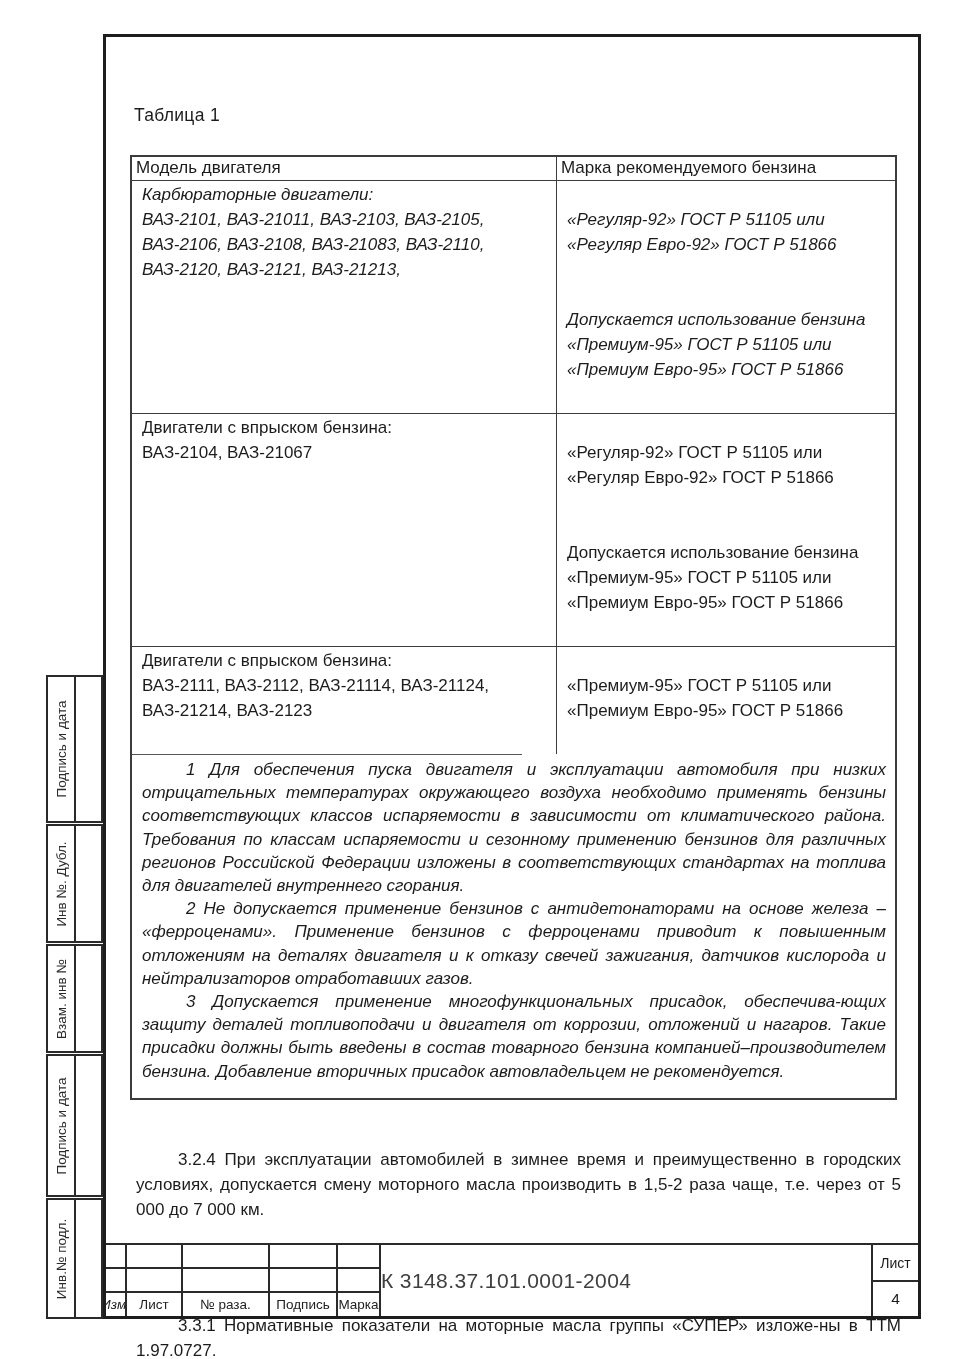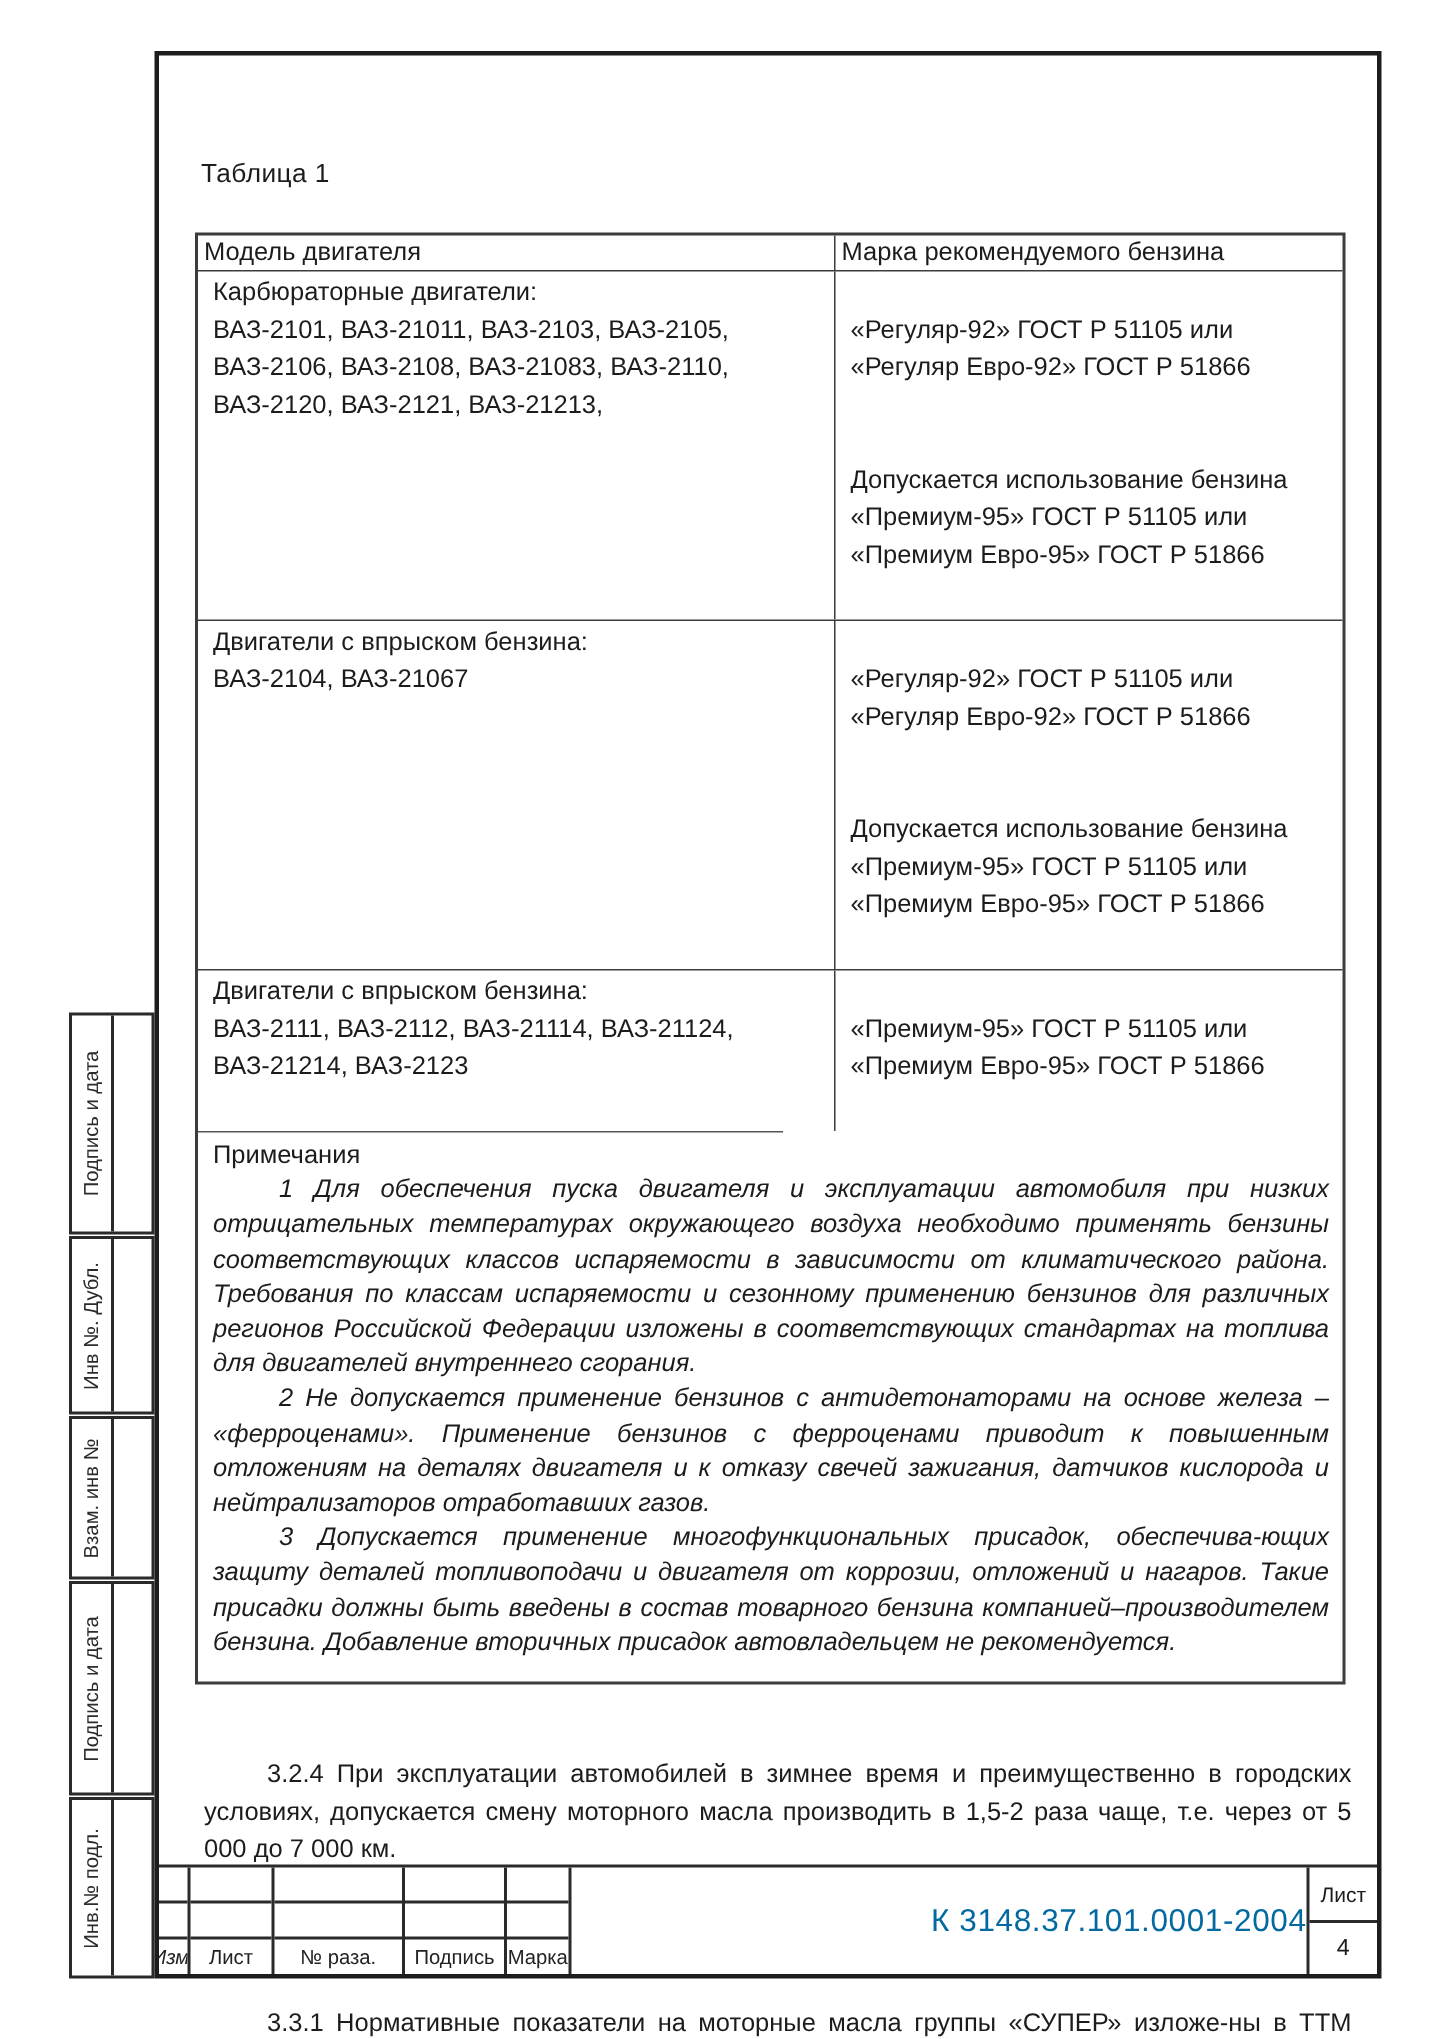--- a/index.html
+++ b/index.html
@@ -16,21 +16,21 @@
   
   .doc-table{margin-top:27px;width:767px;border:2px solid #3c3c3c;box-sizing:border-box;
              font-size:17px;line-height:25px;}
   .t-headrow{display:grid;grid-template-columns:425px 1fr;border-bottom:1.5px solid #3c3c3c;}
   .t-headcell{padding:0 4px;height:23px;line-height:22px;overflow:hidden;}
   .t-headcell.left{border-right:1.5px solid #3c3c3c;}
   .t-row{display:grid;grid-template-columns:425px 1fr;border-bottom:1.5px solid #3c3c3c;}
   .t-row.last{border-bottom:none;min-height:84px;}
   .t-cell{padding:1px 8px 6px 10px;white-space:pre-line;}
   .t-cell.left{border-right:1.5px solid #3c3c3c;}
-  .t-row.r1{min-height:133px;}
+  .t-row.r1{min-height:133px;font-style:italic;}
   .t-row.r2{min-height:135px;}
   .fuel-extra{margin-top:25px;white-space:pre-line;}
 
   .notes-rule{width:390px;border-top:1.5px solid #555;height:0;}
   .notes{padding:3px 9px 15px 10px;font-size:17px;line-height:23.2px;}
   .notes-title{margin:0;}
   .note-p{margin:0;text-align:justify;text-indent:44px;font-style:italic;}
 
   
   .bodytext{margin-left:6px;width:765px;font-size:17px;line-height:25px;}
@@ -54,22 +54,22 @@
   
   .titleblock{position:absolute;left:0;right:0;bottom:0;height:73px;
               border-top:2px solid #2a2a2a;display:grid;
               grid-template-columns:21px 56px 87px 68px 43px 1fr 45px;
               box-sizing:border-box;background:#fff;font-size:13.5px;}
   .tb-col{border-right:2px solid #2a2a2a;display:flex;flex-direction:column;box-sizing:border-box;}
   .tb-empty{height:24px;border-bottom:2px solid #2a2a2a;box-sizing:border-box;}
   .tb-lab{flex:1;display:flex;align-items:center;justify-content:center;
           white-space:nowrap;overflow:hidden;color:#222;}
   .tb-lab.italic{font-style:italic;}
-  .tb-doc{border-right:2px solid #2a2a2a;display:flex;align-items:center;justify-content:flex-end;
-          font-size:21px;letter-spacing:.4px;color:#0369a1;}
+  .tb-doc{border-right:2px solid #2a2a2a;display:flex;align-items:center;justify-content:flex-start;
+          font-size:21px;letter-spacing:.4px;color:#404040;}
   .tb-sheet{display:flex;flex-direction:column;}
   .tb-sheet-label{height:37px;border-bottom:2px solid #2a2a2a;box-sizing:border-box;
                   display:flex;align-items:center;justify-content:center;font-size:14px;}
   .tb-sheet-num{flex:1;display:flex;align-items:center;justify-content:center;font-size:15.5px;}
 </style>
 </head>
 <body>
 
 <div class="page">
 
@@ -149,21 +149,20 @@
 ВАЗ-21214, ВАЗ-2123</div>
           <div class="t-cell">
             <div style="white-space:pre-line;">«Премиум-95» ГОСТ Р 51105 или
 «Премиум Евро-95» ГОСТ Р 51866</div>
           </div>
         </div>
 
         <div class="notes-rule"></div>
 
         <div class="notes">
-          <p class="notes-title">Примечания</p>
           <p class="note-p">1 Для обеспечения пуска двигателя и эксплуатации автомобиля при низких отрицательных температурах окружающего воздуха необходимо применять бензины соответствующих классов испаряемости в зависимости от климатического района. Требования по классам испаряемости и сезонному применению бензинов для различных регионов Российской Федерации изложены в соответствующих стандартах на топлива для двигателей внутреннего сгорания.</p>
           <p class="note-p">2 Не допускается применение бензинов с антидетонаторами на основе железа – «ферроценами». Применение бензинов с ферроценами приводит к повышенным отложениям на деталях двигателя и к отказу свечей зажигания, датчиков кислорода и нейтрализаторов отработавших газов.</p>
           <p class="note-p">3 Допускается применение многофункциональных присадок, обеспечива-ющих защиту деталей топливоподачи и двигателя от коррозии, отложений и нагаров. Такие присадки должны быть введены в состав товарного бензина компанией–производителем бензина. Добавление вторичных присадок автовладельцем не рекомендуется.</p>
         </div>
       </div>
 
       <div class="bodytext">
         <p class="p324">3.2.4 При эксплуатации автомобилей в зимнее время и преимущественно в городских условиях, допускается смену моторного масла производить в 1,5-2 раза чаще, т.е. через от 5 000 до 7 000 км.</p>
         <p class="h33">3.3 МАСЛА МОТОРНЫЕ ГРУППА «СУПЕР»</p>
         <p class="p331">3.3.1 Нормативные показатели на моторные масла группы «СУПЕР» изложе-ны в ТТМ 1.97.0727.</p>

